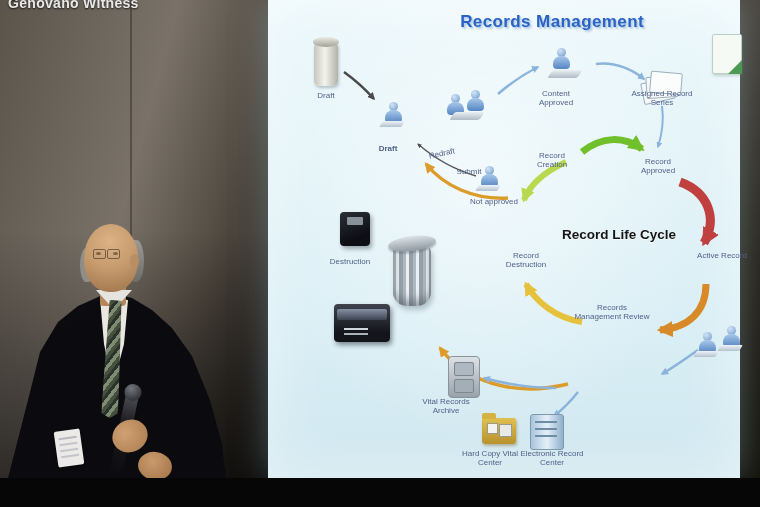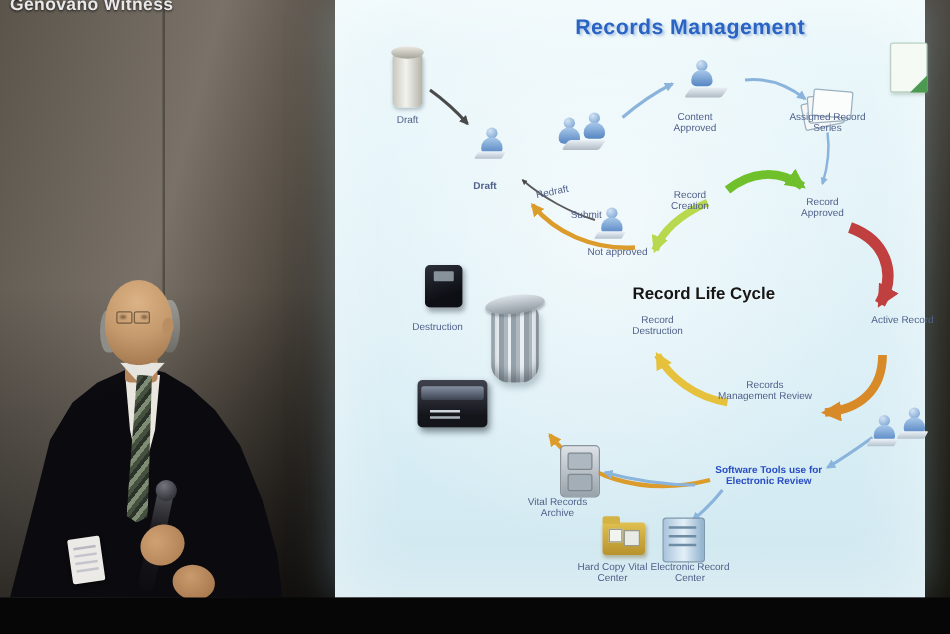--- a/index.html
+++ b/index.html
@@ -23,21 +23,21 @@
   .screen{position:absolute;left:268px;top:0;width:472px;height:478px;z-index:1;
         background:linear-gradient(180deg,#ecf8fb,#d9eef5 70%,#cfe7ef);
         box-shadow:0 0 34px rgba(180,225,245,.35), inset 0 0 60px rgba(255,255,255,.5);}
   .screen .glow{position:absolute;inset:0;
         background:radial-gradient(ellipse at 45% 38%,rgba(255,255,255,.55),rgba(255,255,255,0) 62%);}
   .slide-title{position:absolute;left:96px;top:12px;width:280px;text-align:right;
         font-size:17px;font-weight:bold;color:#2a63c4;letter-spacing:.4px;
         text-shadow:1px 1px 0 #b9d2ea,2px 2px 2px rgba(90,130,180,.35);}
   .lbl{position:absolute;font-size:8px;line-height:1.12;color:#51618b;text-align:center;}
   .lbl.blue{color:#2a4fc4;font-weight:bold;}
-  .center-lbl{position:absolute;left:238px;top:227px;width:160px;text-align:left;
+  .center-lbl{position:absolute;left:248px;top:227px;width:160px;text-align:right;
         font-size:13.5px;font-weight:bold;color:#161616;text-shadow:0 1px 1px rgba(255,255,255,.7);}
   .arrows{position:absolute;left:0;top:0;pointer-events:none;}
 
   
   .picon{position:absolute;width:22px;height:26px;}
   .picon .ph{position:absolute;width:9px;height:9px;border-radius:50%;left:7px;top:0;
         background:radial-gradient(circle at 35% 30%,#d3e4f5,#6a97cc);}
   .picon .pb{position:absolute;width:17px;height:13px;left:3px;top:8px;
         border-radius:8px 8px 4px 4px;background:linear-gradient(#a8c8ea,#5585c2);}
   .picon .pl{position:absolute;width:22px;height:6px;left:-1px;top:19px;border-radius:1px;
@@ -255,21 +255,20 @@
     <div class="lbl" style="left:256px;top:90px;width:64px;">Content Approved</div>
     <div class="lbl" style="left:354px;top:90px;width:80px;">Assigned Record Series</div>
     <div class="lbl" style="left:256px;top:152px;width:56px;">Record Creation</div>
     <div class="lbl" style="left:360px;top:158px;width:60px;">Record Approved</div>
     <div class="lbl" style="left:186px;top:198px;width:80px;">Not approved</div>
     <div class="center-lbl">Record Life Cycle</div>
     <div class="lbl" style="left:398px;top:252px;width:56px;margin-left:28px;">Active Record</div>
     <div class="lbl" style="left:46px;top:258px;width:72px;">Destruction</div>
     <div class="lbl" style="left:226px;top:252px;width:64px;">Record Destruction</div>
     <div class="lbl" style="left:306px;top:304px;width:76px;">Records Management Review</div>
-    <div class="lbl blue" style="left:290px;top:372px;width:114px;">Software Tools use for Electronic Review</div>
     <div class="lbl" style="left:144px;top:398px;width:68px;">Vital Records Archive</div>
     <div class="lbl" style="left:192px;top:450px;width:60px;">Hard Copy Vital Center</div>
     <div class="lbl" style="left:252px;top:450px;width:64px;">Electronic Record Center</div>
   </div>
 
   <div class="presenter">
     <div class="suit"></div>
     <div class="shirt"></div>
     <div class="neck"></div>
     <div class="collar"></div>

